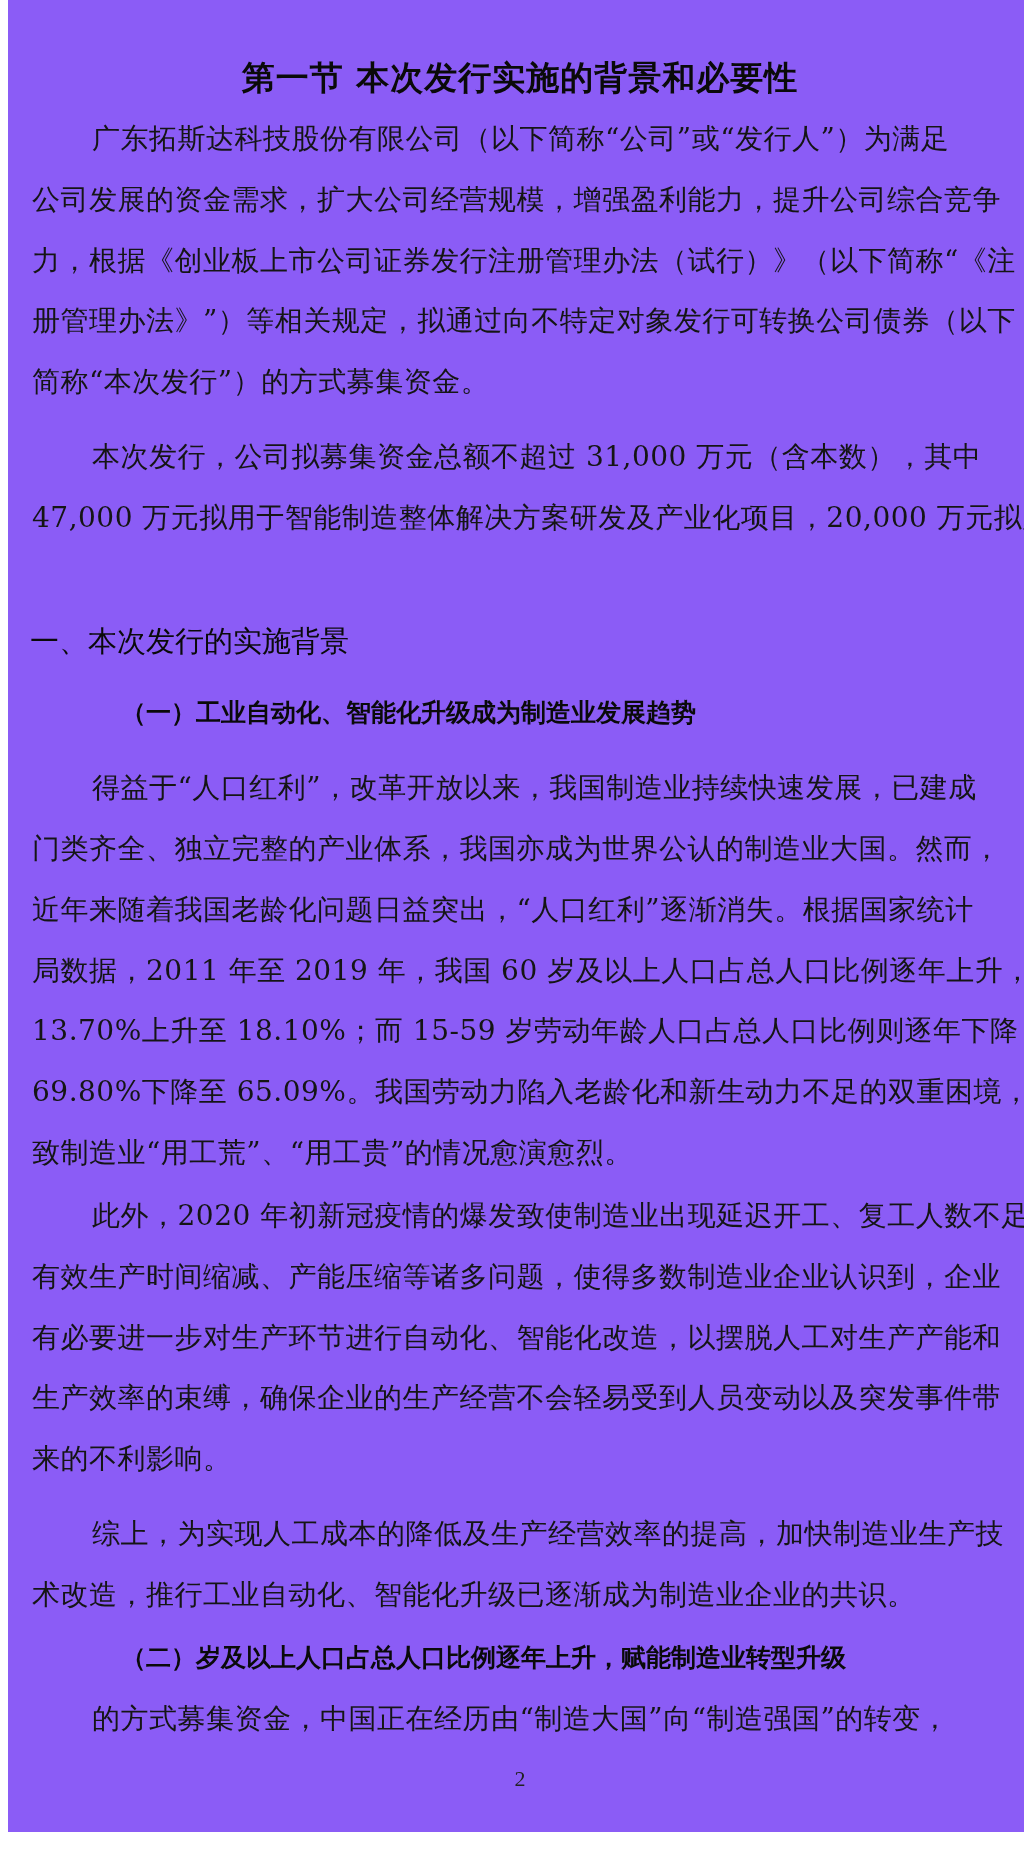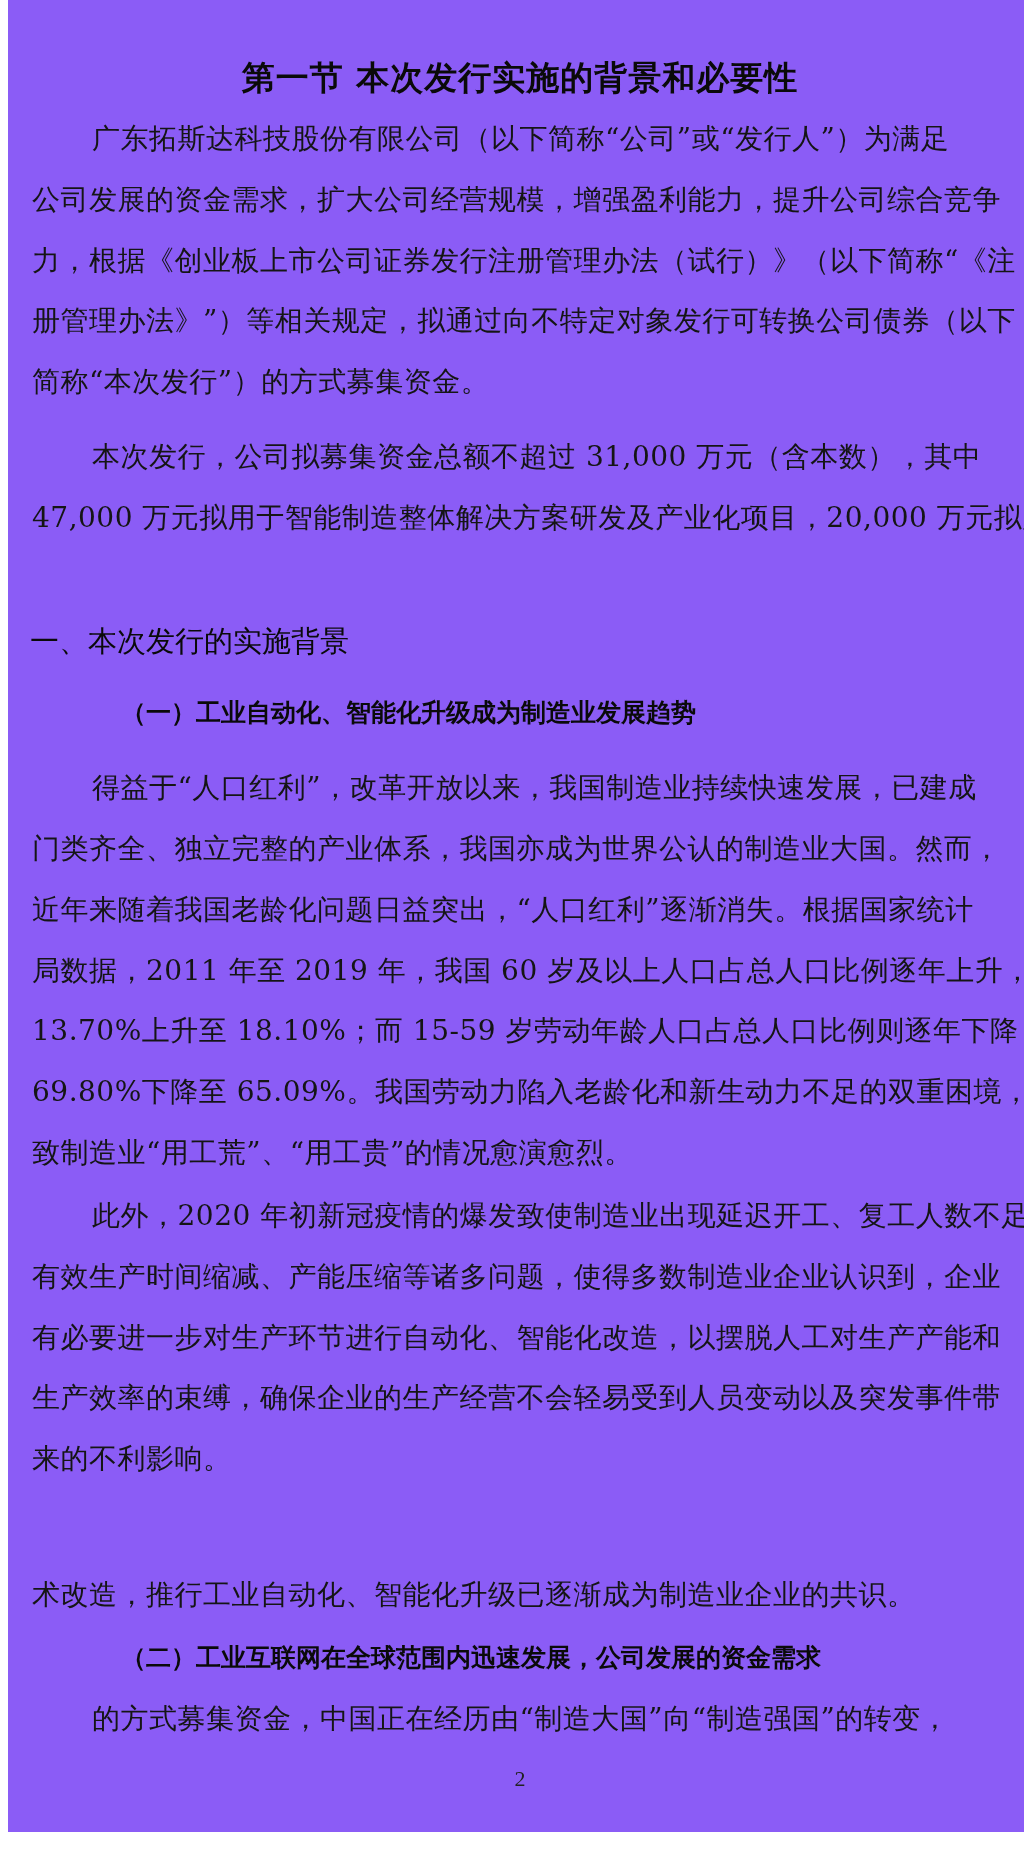--- a/index.html
+++ b/index.html
@@ -56,20 +56,21 @@
   <div class="line" style="top:1014px">13.70%上升至 18.10%；而 15-59 岁劳动年龄人口占总人口比例则逐年下降，从</div>
   <div class="line" style="top:1075px">69.80%下降至 65.09%。我国劳动力陷入老龄化和新生动力不足的双重困境，导</div>
   <div class="line" style="top:1136px">致制造业“用工荒”、“用工贵”的情况愈演愈烈。</div>
 
   <div class="line indent" style="top:1199px">此外，2020 年初新冠疫情的爆发致使制造业出现延迟开工、复工人数不足、</div>
   <div class="line" style="top:1260px">有效生产时间缩减、产能压缩等诸多问题，使得多数制造业企业认识到，企业</div>
   <div class="line" style="top:1321px">有必要进一步对生产环节进行自动化、智能化改造，以摆脱人工对生产产能和</div>
   <div class="line" style="top:1381px">生产效率的束缚，确保企业的生产经营不会轻易受到人员变动以及突发事件带</div>
   <div class="line" style="top:1442px">来的不利影响。</div>
 
+  <div class="line indent" style="top:1517px">综上，为实现人工成本的降低及生产经营效率的提高，加快制造业生产技</div>
   <div class="line" style="top:1578px">术改造，推行工业自动化、智能化升级已逐渐成为制造业企业的共识。</div>
 
-  <div class="h2" style="top:1642px">（二）工业互联网在全球范围内迅速发展，公司发展的资金需求</div>
+  <div class="h2" style="top:1642px">（二）岁及以上人口占总人口比例逐年上升，赋能制造业转型升级</div>
 
   <div class="line indent" style="top:1702px">的方式募集资金，中国正在经历由“制造大国”向“制造强国”的转变，</div>
 
   <div class="pagenum" style="top:1766px">2</div>
 </div>
 
 </body></html>

